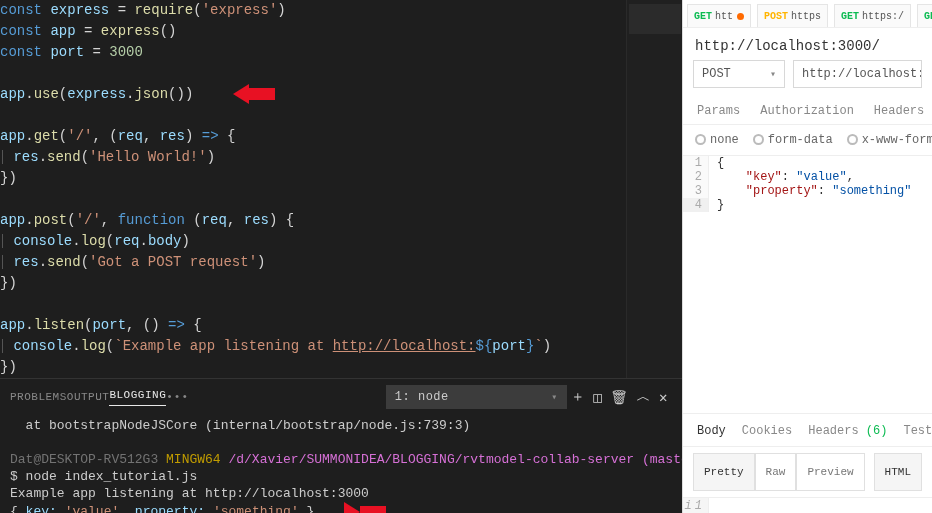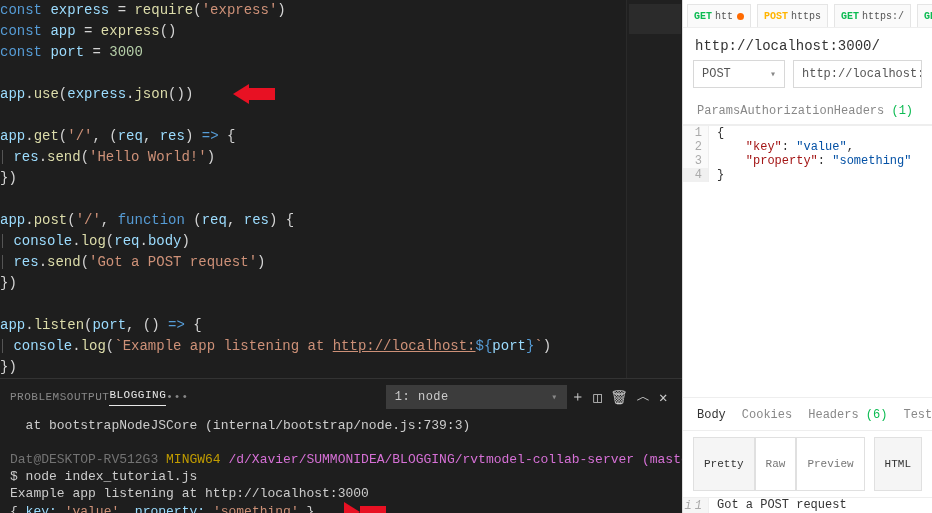--- a/index.html
+++ b/index.html
@@ -26,34 +26,34 @@
 .prompt-user{color:#737373;} .prompt-sys{color:#c19c00;} .prompt-path{color:#d670d6;} .term-str{color:#ce9178;} .term-key{color:#9cdcfe;}
 .right { width:250px; height:513px; background:#fff; color:#333; font-family:-apple-system,Segoe UI,Arial,sans-serif; font-size:12px; display:flex; flex-direction:column; border-left:1px solid #ddd; }
 .req-tabs { height:28px; display:flex; gap:6px; padding:4px 4px 0 4px; border-bottom:1px solid #eee; overflow:hidden; }
 .rtab { display:flex; align-items:center; padding:0 6px; font-size:10px; color:#555; border:1px solid #e5e5e5; border-bottom:none; background:#fafafa; white-space:nowrap; }
 .m-get{color:#0cbb52; font-weight:bold; margin-right:3px;} .m-post{color:#ffb400; font-weight:bold; margin-right:3px;}
 .dot{ width:7px; height:7px; border-radius:50%; background:#ff6a00; margin-left:4px; }
 .urlline { padding:10px 12px 6px; font-size:14px; color:#333; }
 .reqrow { display:flex; gap:8px; padding:0 10px 10px; }
 .method-sel { flex:0 0 92px; height:28px; border:1px solid #d8d8d8; display:flex; align-items:center; justify-content:space-between; padding:0 8px; color:#555; background:#fff; }
 .urlinput { flex:1; height:28px; border:1px solid #d8d8d8; padding:0 8px; display:flex; align-items:center; color:#555; overflow:hidden; white-space:nowrap; }
-.subtabs { display:flex; padding:6px 14px; border-bottom:1px solid #eee; color:#888; font-size:12px; white-space:nowrap; overflow:hidden; }
+.subtabs { display:flex; gap:20px; padding:6px 14px; border-bottom:1px solid #eee; color:#888; font-size:12px; white-space:nowrap; overflow:hidden; }
 .bodytype { display:flex; gap:14px; padding:8px 12px; color:#666; overflow:hidden; white-space:nowrap; }
 .radio{ width:11px; height:11px; border:2px solid #bbb; border-radius:50%; display:inline-block; margin-right:4px; vertical-align:-2px; }
 .jsonbody { border-top:1px solid #eee; font-family:Consolas,monospace; font-size:12px; color:#333; }
 .jrow{ display:flex; }
 .jln{ width:26px; text-align:right; color:#aaa; padding-right:6px; border-right:1px solid #eee; background:#fafafa; }
 .jcode{ padding-left:8px; white-space:pre; }
 .jkey{color:#a31515;} .jval{color:#0451a5;}
 .jrow.last .jln{ background:#f0f0f0; }
 .gap{flex:1;}
 .resp-tabs { display:flex; gap:16px; padding:10px 14px 8px; border-top:1px solid #eee; border-bottom:1px solid #eee; color:#888; font-size:12px; white-space:nowrap; overflow:hidden;}
 .resp-tabs .on{ color:#333; }
 .resp-opts { display:flex; gap:0; padding:6px 10px; align-items:center; }
-.pill{ padding:20px 10px; border:1px solid #e0e0e0; color:#777; font-size:11px; }
+.pill{ padding:12px 10px; border:1px solid #e0e0e0; color:#777; font-size:11px; }
 .pill.on{ background:#f5f5f5; color:#333; }
 .resp-body{ border-top:1px solid #eee; }
 .resp-body .jln{ background:#f5f5f5; font-style:italic; font-family:serif; }
 .dots{letter-spacing:1px;}
 .chev{font-size:10px;color:#888;}
 </style>
 </head>
 <body>
 
 <div class="left">
@@ -133,20 +133,25 @@
         <span>POST</span>
         <span class="chev">▾</span>
       </div>
     <div class="urlinput">http://localhost:3000/</div>
   </div>
   <div class="subtabs">
     <span>Params</span>
     <span>Authorization</span>
     <span><span>Headers</span> <span style="color:#0cbb52">(1)</span></span>
   </div>
+  <div class="bodytype">
+    <span><span class="radio"></span><span>none</span></span>
+    <span><span class="radio"></span><span>form-data</span></span>
+    <span><span class="radio"></span><span>x-www-form</span></span>
+  </div>
   <div class="jsonbody">
     <div class="jrow">
         <div class="jln">1</div>
         <div class="jcode">{</div>
       </div>
     <div class="jrow">
         <div class="jln">2</div>
         <div class="jcode">    <span class="jkey">"key"</span>: <span class="jval">"value"</span>,</div>
       </div>
     <div class="jrow">
@@ -168,16 +173,15 @@
   <div class="resp-opts">
     <span class="pill on">Pretty</span>
     <span class="pill">Raw</span>
     <span class="pill">Preview</span>
     <span style="width:12px"></span>
     <span class="pill on">HTML</span>
   </div>
   <div class="jsonbody resp-body">
     <div class="jrow">
         <div class="jln"><span style="font-style:italic">i</span> <span>1</span></div>
-        <div class="jcode">Got a POST request</div>
       </div>
   </div>
 </div>
 
 </body></html>

